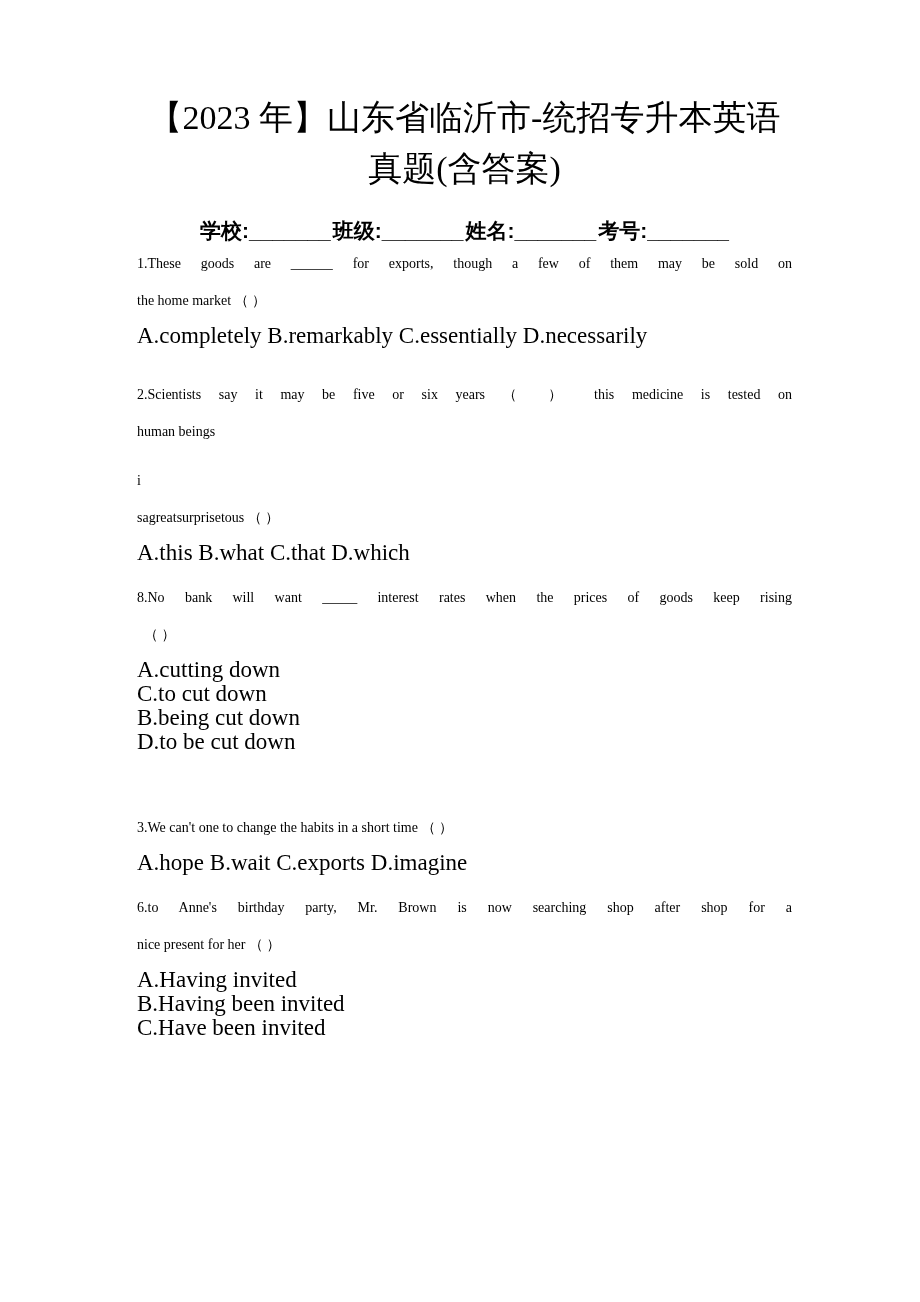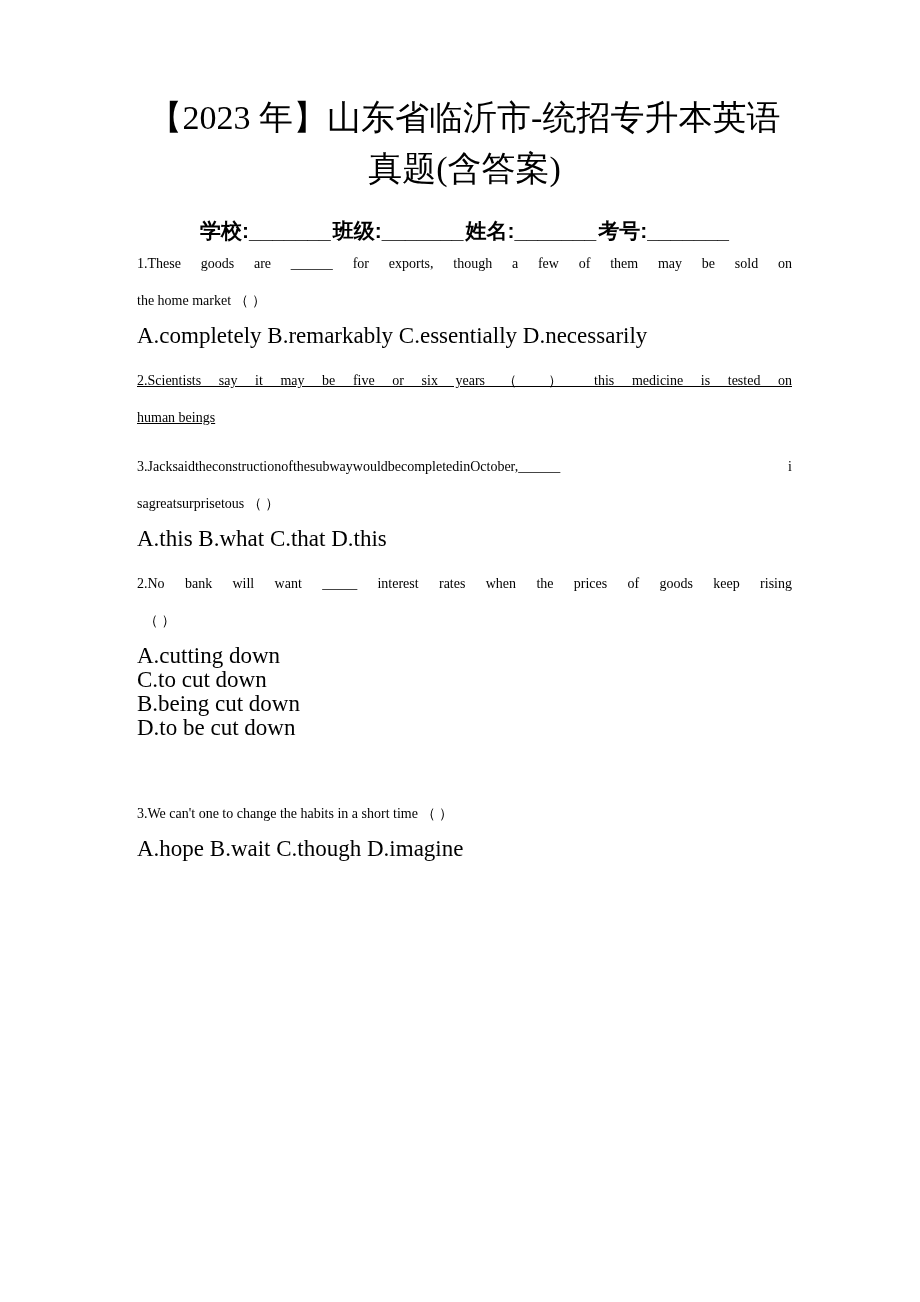--- a/index.html
+++ b/index.html
@@ -56,21 +56,21 @@
   .split {
     display: flex;
     justify-content: space-between;
   }
   .indent-sm { padding-left: 7px; }
   .opts { margin-top: 5px; }
   .opt-line {
     font-size: 23px;
     line-height: 24px;
   }
-  .mt-q2 { margin-top: 14px; text-decoration: underline; }
+  .mt-q2 { margin-top: 28px; }
   .mt-q3 { margin-top: 12px; }
   .mt-q4 { margin-top: 14px; }
   .mt-q5 { margin-top: 55px; }
   .mt-q6 { margin-top: 14px; }
 </style>
 </head>
 <body>
 
 <div class="page">
 
@@ -95,41 +95,49 @@
     </div>
   </section>
 
   <section class="q mt-q2">
     <div class="q-line jline">2.Scientists say it may be five or six years （ ） this medicine is tested on</div>
     <div class="q-line">human beings</div>
   </section>
 
   <section class="q mt-q3">
     <div class="q-line split">
-      <span>3.JacksaidtheconstructionofthesubwaywouldbecompletedinOctober,______</span>
       <span>i</span>
     </div>
     <div class="q-line">sagreatsurprisetous （ ）</div>
     <div class="opts">
-      <div class="opt-line">A.this B.what C.that D.this</div>
+      <div class="opt-line">A.this B.what C.that D.which</div>
     </div>
   </section>
 
   <section class="q mt-q4">
-    <div class="q-line jline">2.No bank will want _____ interest rates when the prices of goods keep rising</div>
+    <div class="q-line jline">8.No bank will want _____ interest rates when the prices of goods keep rising</div>
     <div class="q-line indent-sm">（ ）</div>
     <div class="opts">
       <div class="opt-line">A.cutting down</div>
       <div class="opt-line">C.to cut down</div>
       <div class="opt-line">B.being cut down</div>
       <div class="opt-line">D.to be cut down</div>
     </div>
   </section>
 
   <section class="q mt-q5">
     <div class="q-line">3.We can't one to change the habits in a short time （ ）</div>
     <div class="opts">
-      <div class="opt-line">A.hope B.wait C.though D.imagine</div>
+      <div class="opt-line">A.hope B.wait C.exports D.imagine</div>
     </div>
   </section>
 
+  <section class="q mt-q6">
+    <div class="q-line jline">6.to Anne's birthday party, Mr. Brown is now searching shop after shop for a</div>
+    <div class="q-line">nice present for her （ ）</div>
+    <div class="opts">
+      <div class="opt-line">A.Having invited</div>
+      <div class="opt-line">B.Having been invited</div>
+      <div class="opt-line">C.Have been invited</div>
+    </div>
+  </section>
 
 </div>
 
 </body></html>

